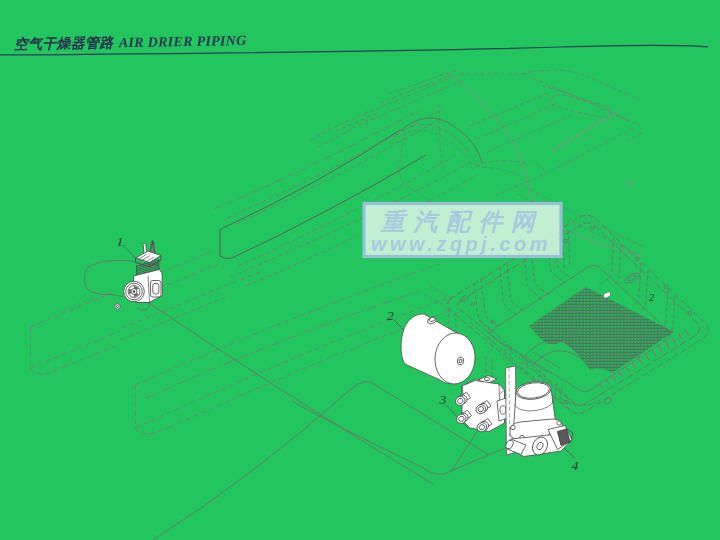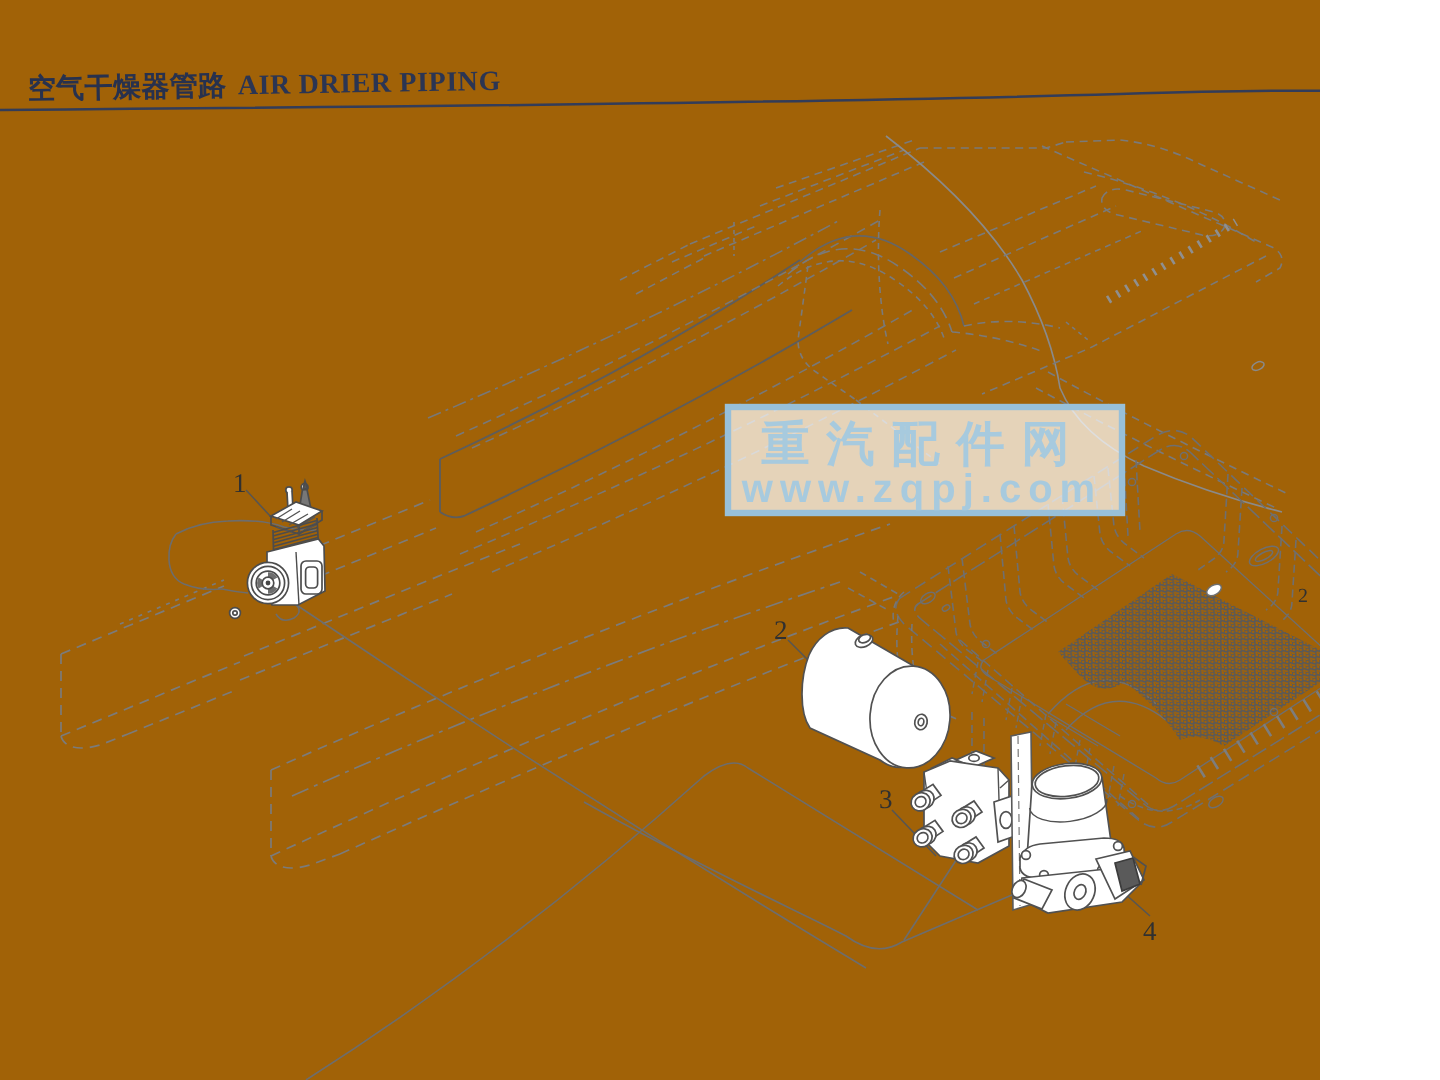--- a/index.html
+++ b/index.html
@@ -1,16 +1,16 @@
 <!DOCTYPE html>
 <html><head>
 <meta charset="utf-8">
 <style>
 html,body{margin:0;padding:0;background:#ffffff;}
-#page{position:relative;width:660px;height:540px;overflow:hidden;background:#a16207;}
+#page{position:relative;width:720px;height:540px;overflow:hidden;background:#22c55e;font-style:italic;}
 svg{position:absolute;left:0;top:0;}
 </style>
 </head>
 <body>
 <div id="page">
 <svg width="720" height="540" viewBox="0 0 720 540">
 <defs>
 <pattern id="dots" width="3.4" height="3.0" patternUnits="userSpaceOnUse">
   <circle cx="1.0" cy="0.9" r="1.0" fill="none" stroke="#595959" stroke-width="0.78"></circle>
   <circle cx="2.7" cy="2.4" r="1.0" fill="none" stroke="#595959" stroke-width="0.78"></circle>

